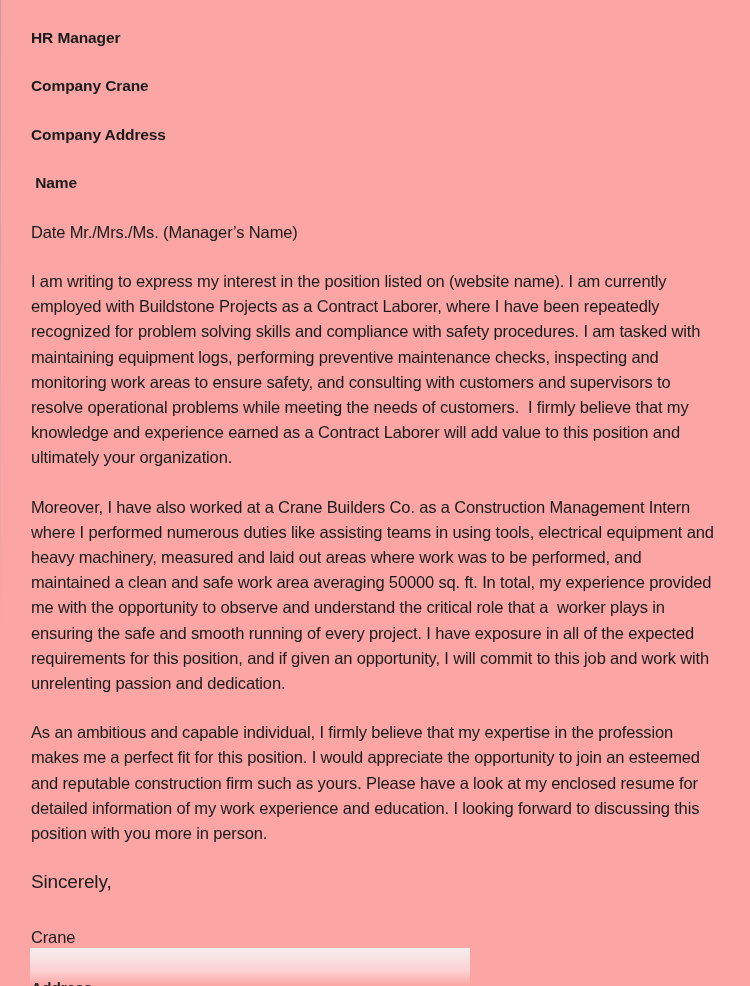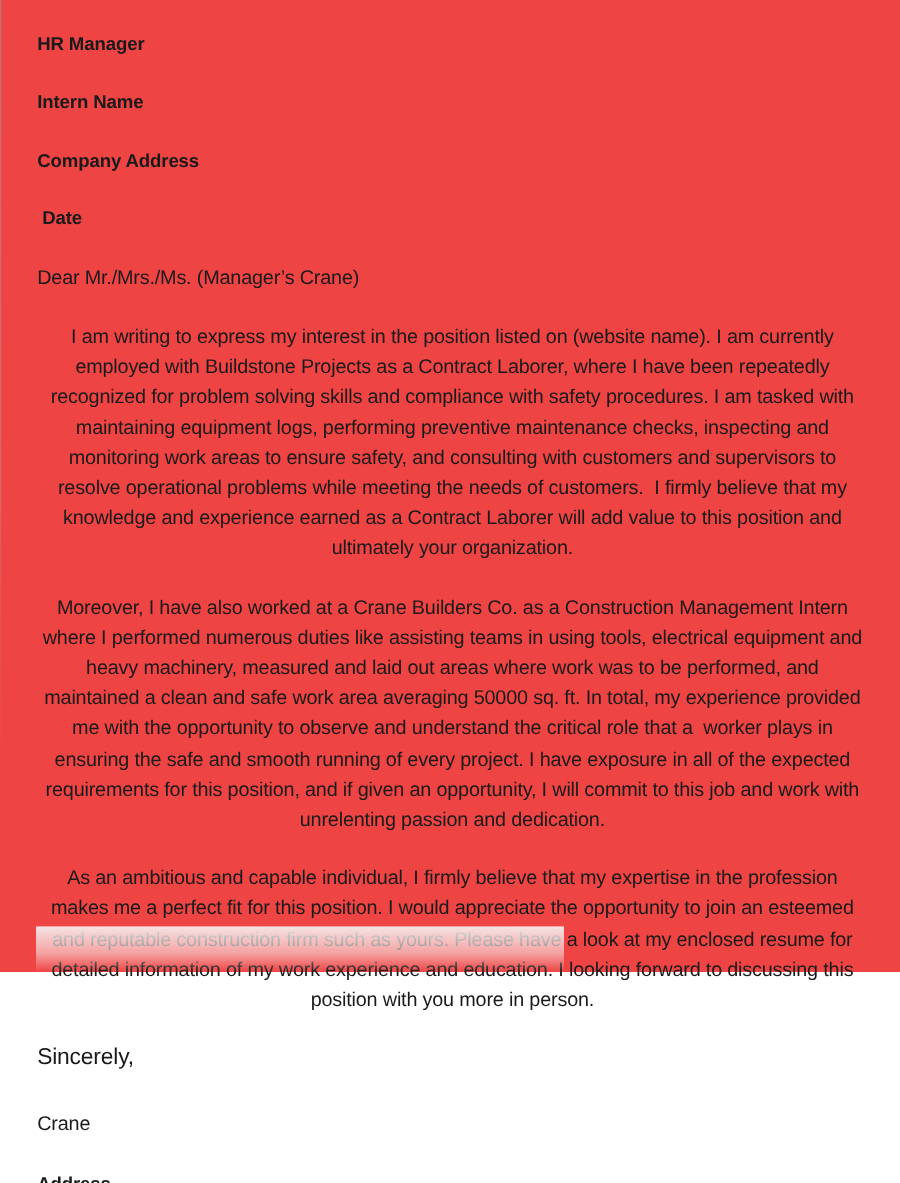--- a/index.html
+++ b/index.html
@@ -11,22 +11,22 @@
     height: 986px;
     background: #ffffff;
     font-family: "Liberation Sans", sans-serif;
     color: #1a1a1a;
     overflow: hidden;
   }
 
   .page {
     position: relative;
     width: 750px;
-    height: 810px;
-    background: #ef4444;
+    height: 986px;
+    background: #fca5a5;
     box-sizing: border-box;
     padding: 28px 30px 0 31px;
   }
 
   
   .scan-edge-left {
     position: absolute;
     left: 0;
     top: 0;
     width: 1px;
@@ -72,21 +72,21 @@
     margin-top: 13px;
     margin-bottom: 26px;
   }
 
   .body-para {
     font-size: 16.5px;
     font-weight: normal;
     line-height: 25.2px;
     letter-spacing: -0.15px;
     margin: 0 0 24px 0;
-    text-align: center;
+    text-align: left;
     white-space: pre-wrap;
   }
 
   .closing {
     font-size: 19px;
     font-weight: normal;
     line-height: 1.3;
     letter-spacing: -0.15px;
     margin-bottom: 32px;
   }
@@ -111,27 +111,27 @@
 <body>
 
 <div class="page">
 
   <div class="scan-edge-left"></div>
 
   <div class="letter">
 
     <div class="head-line">HR Manager</div>
 
-    <div class="head-line">Intern Name</div>
+    <div class="head-line">Company Crane</div>
 
     <div class="head-line">Company Address</div>
 
-    <div class="head-line"> Date</div>
+    <div class="head-line"> Name</div>
 
-    <div class="salutation">Dear Mr./Mrs./Ms. (Manager’s Crane)</div>
+    <div class="salutation">Date Mr./Mrs./Ms. (Manager’s Name)</div>
 
     <p class="body-para">I am writing to express my interest in the position listed on (website name). I am currently employed with Buildstone Projects as a Contract Laborer, where I have been repeatedly recognized for problem solving skills and compliance with safety procedures. I am tasked with maintaining equipment logs, performing preventive maintenance checks, inspecting and monitoring work areas to ensure safety, and consulting with customers and supervisors to resolve operational problems while meeting the needs of customers.  I firmly believe that my knowledge and experience earned as a Contract Laborer will add value to this position and ultimately your organization.</p>
 
     <p class="body-para">Moreover, I have also worked at a Crane Builders Co. as a Construction Management Intern where I performed numerous duties like assisting teams in using tools, electrical equipment and heavy machinery, measured and laid out areas where work was to be performed, and maintained a clean and safe work area averaging 50000 sq. ft. In total, my experience provided me with the opportunity to observe and understand the critical role that a  worker plays in ensuring the safe and smooth running of every project. I have exposure in all of the expected requirements for this position, and if given an opportunity, I will commit to this job and work with unrelenting passion and dedication.</p>
 
     <p class="body-para">As an ambitious and capable individual, I firmly believe that my expertise in the profession makes me a perfect fit for this position. I would appreciate the opportunity to join an esteemed and reputable construction firm such as yours. Please have a look at my enclosed resume for detailed information of my work experience and education. I looking forward to discussing this position with you more in person.</p>
 
     <div class="closing">Sincerely,</div>
 
     <div class="signer-name">Crane</div>

